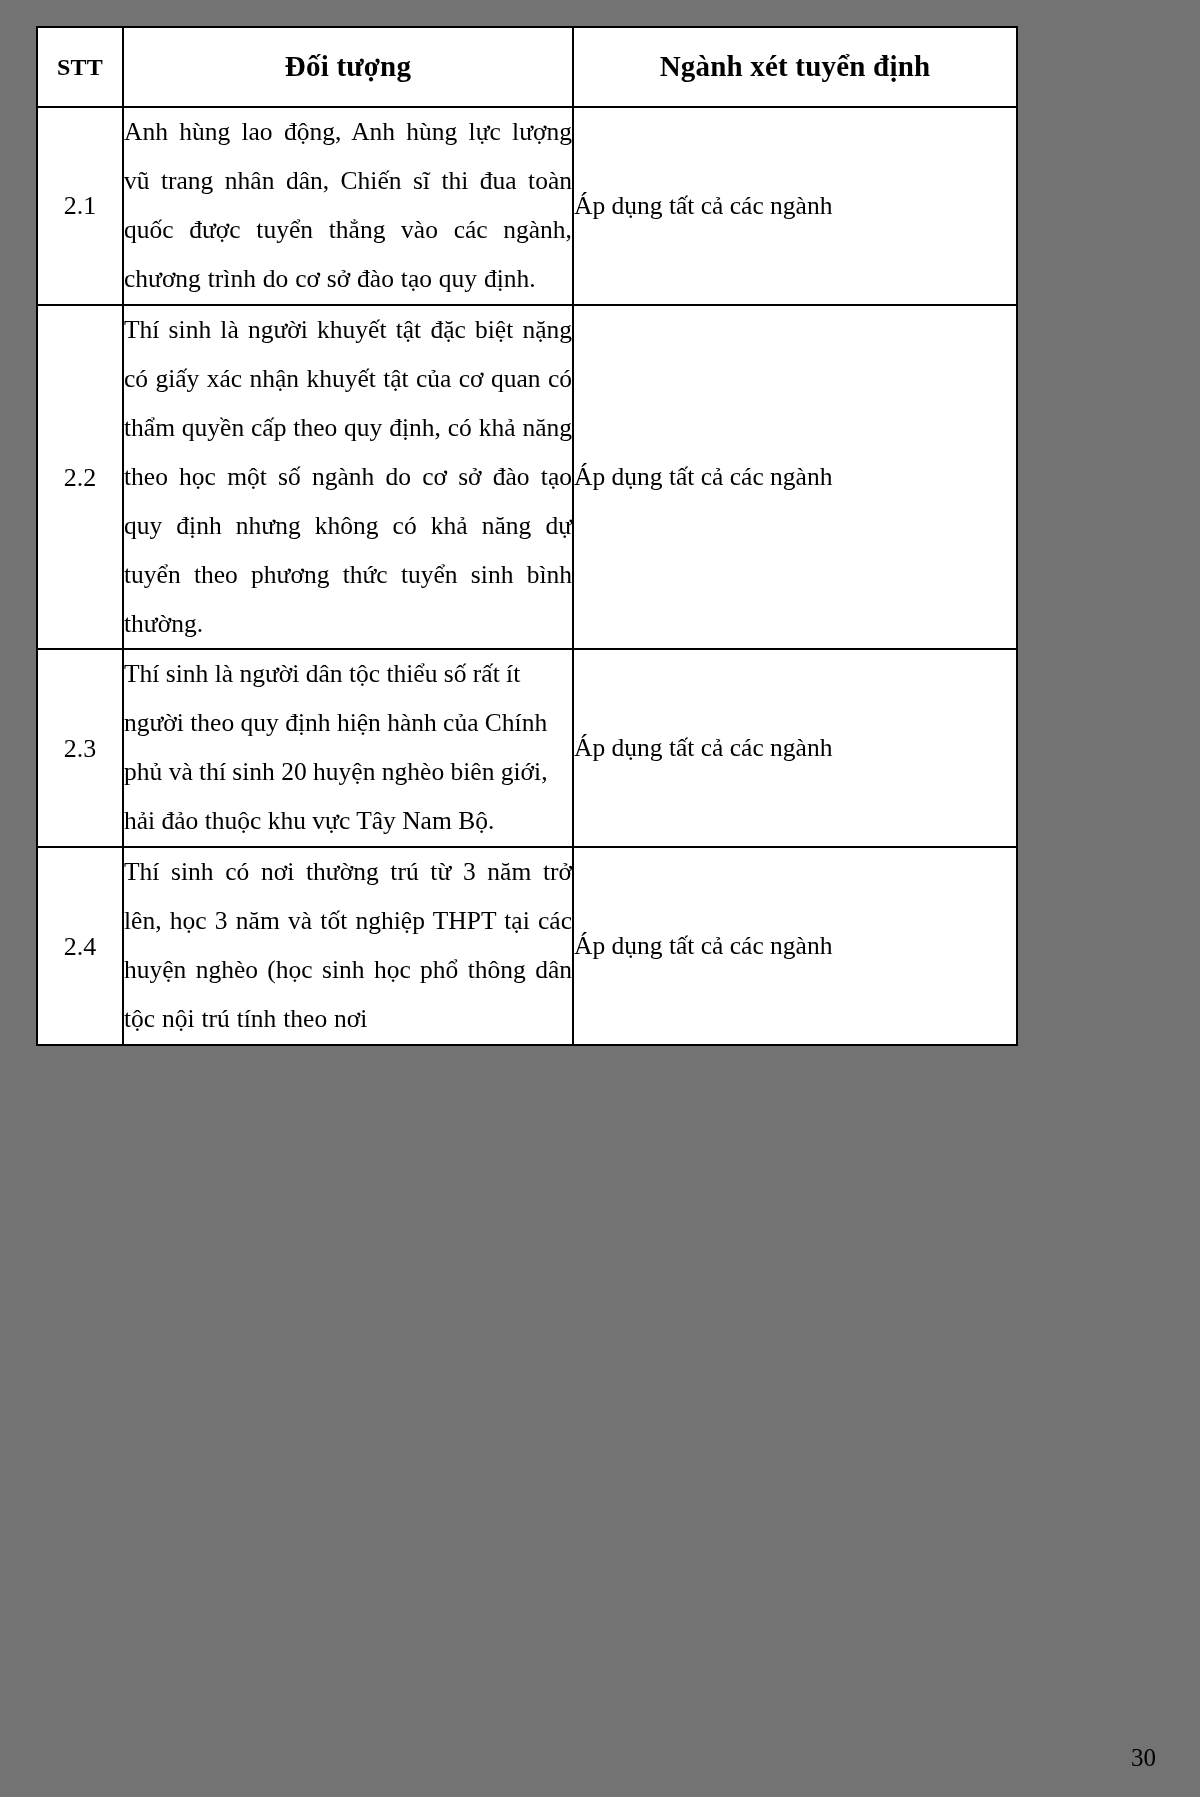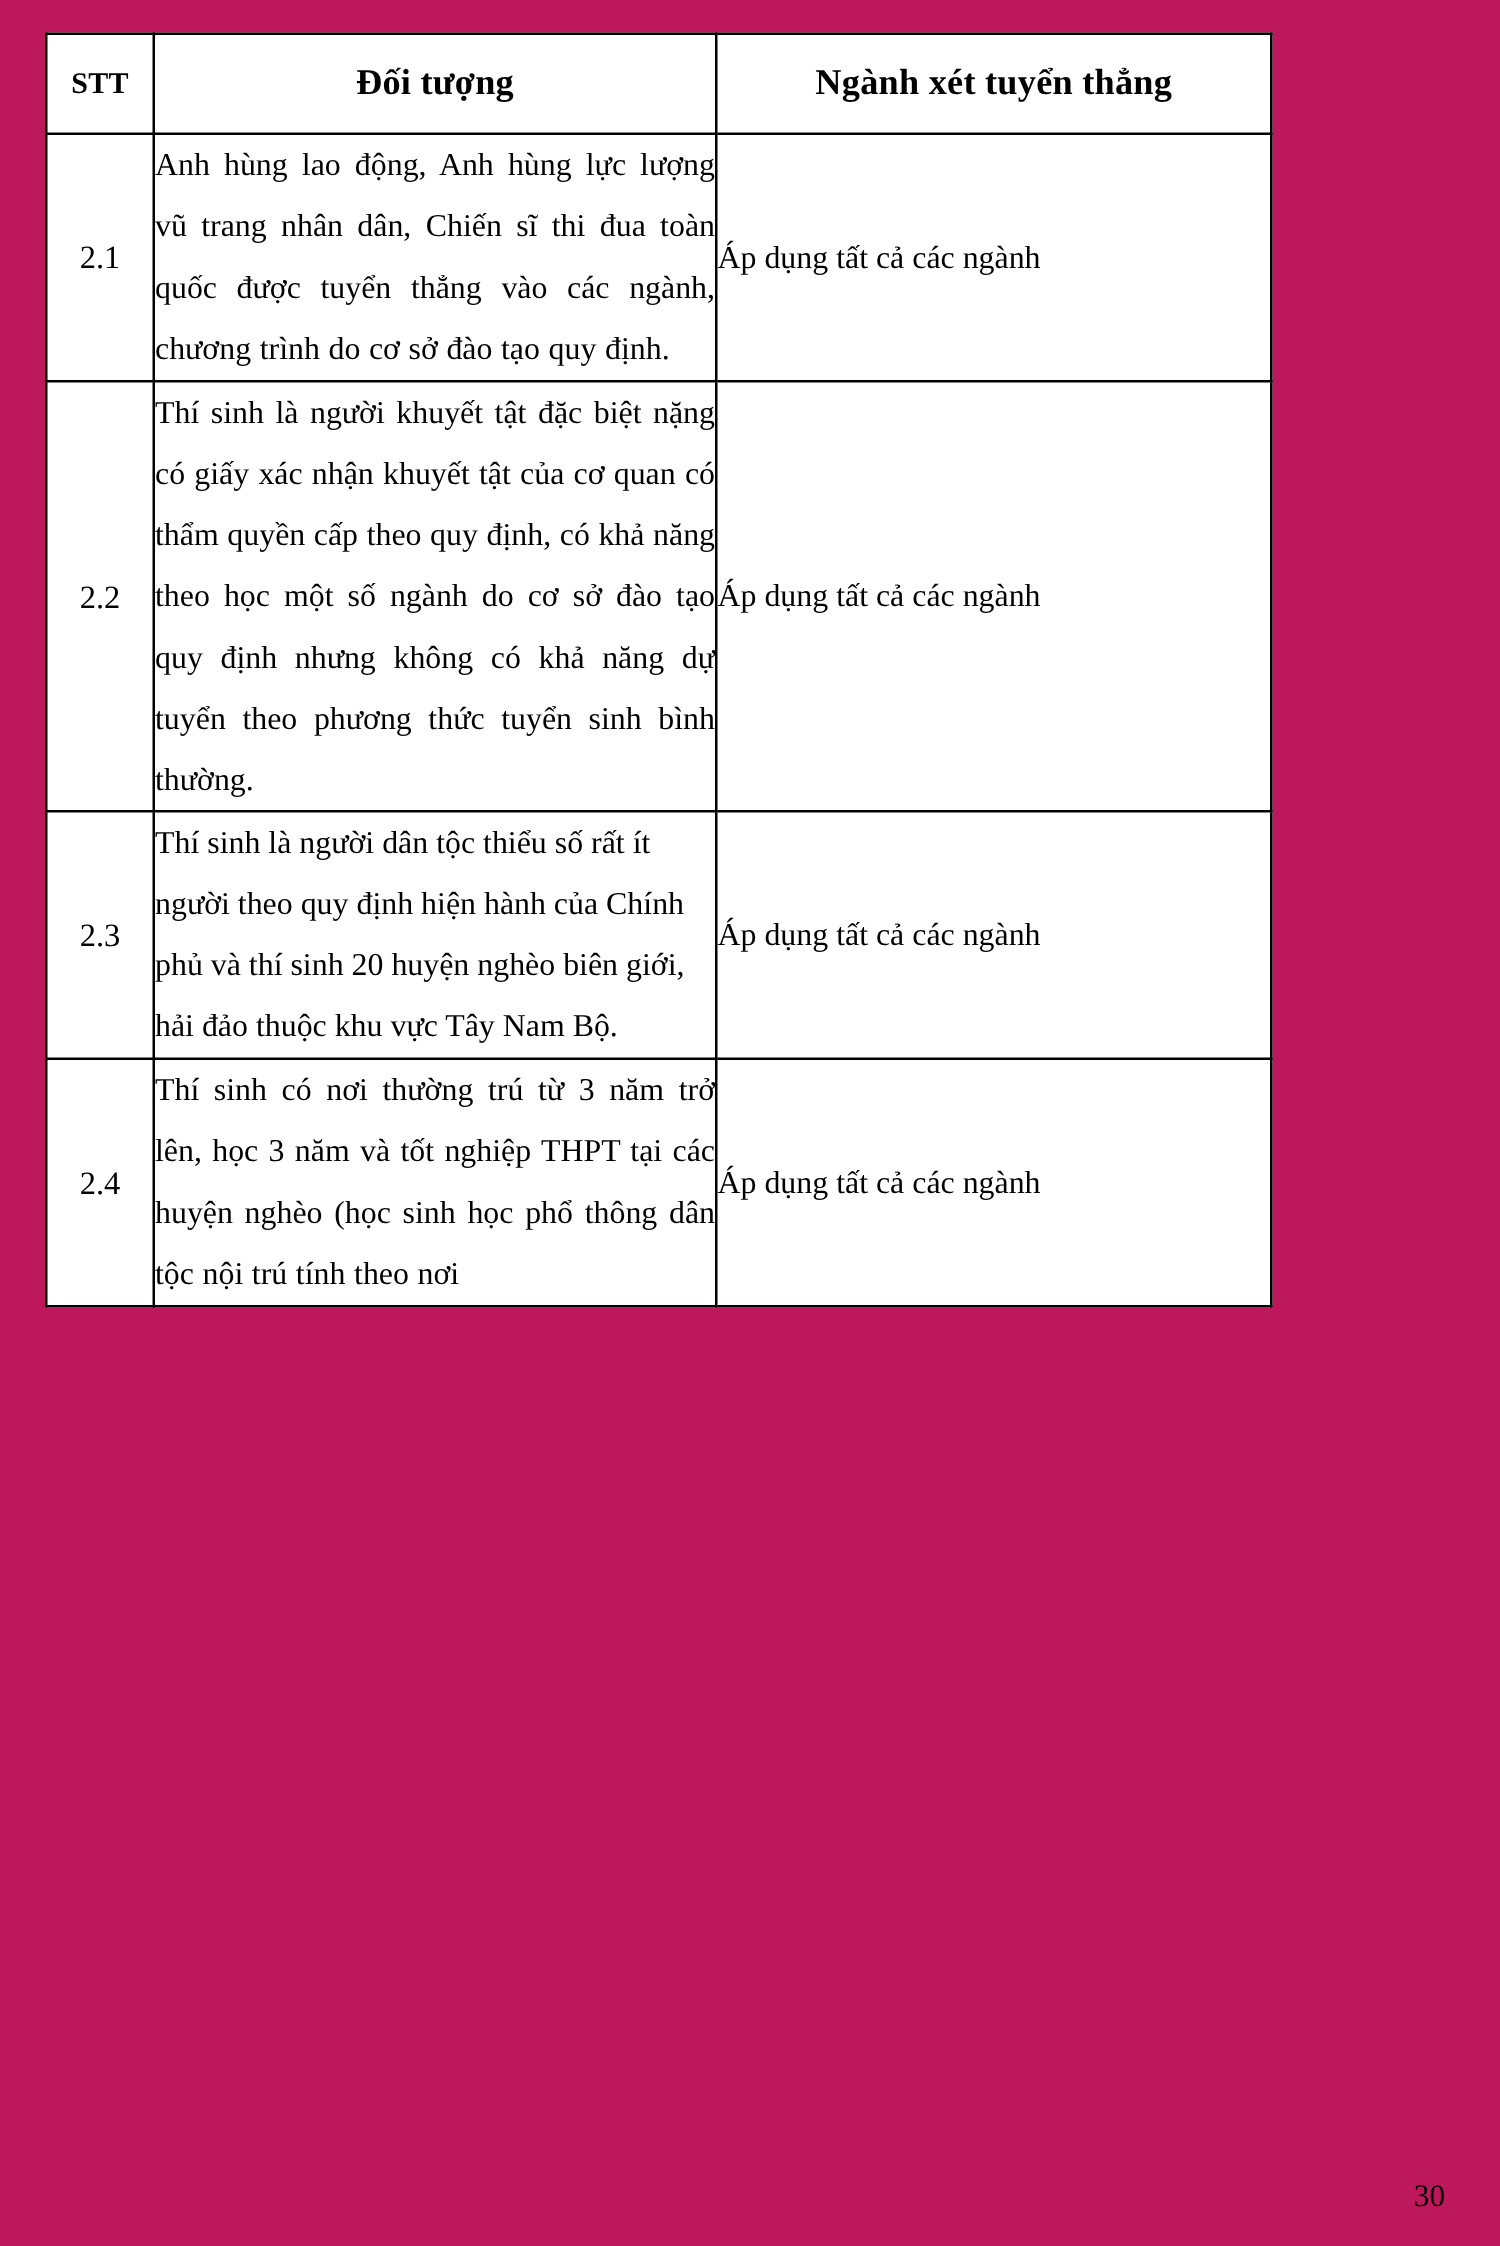--- a/index.html
+++ b/index.html
@@ -14,21 +14,21 @@
     font-family: "Liberation Serif", "DejaVu Serif", serif;
     color: #000000;
     position: relative;
     overflow: hidden;
   }
 
   .page {
     position: relative;
     width: 1200px;
     height: 1797px;
-    background: #be185d;
+    background: #737373;
     box-sizing: border-box;
   }
 
   .table-wrap {
     position: absolute;
     left: 36px;
     top: 26px;
     width: 980px;
   }
 
@@ -110,21 +110,21 @@
     <table class="doc-table">
       <colgroup>
         <col class="c-stt">
         <col class="c-obj">
         <col class="c-maj">
       </colgroup>
       <thead>
         <tr>
           <th class="hdr-cell stt">STT</th>
           <th class="hdr-cell">Đối tượng</th>
-          <th class="hdr-cell">Ngành xét tuyển thẳng</th>
+          <th class="hdr-cell">Ngành xét tuyển định</th>
         </tr>
       </thead>
       <tbody>
 
 
         <tr>
           <td class="cell-stt">2.1</td>
           <td class="cell-obj">Anh hùng lao động, Anh hùng lực lượng vũ trang nhân dân, Chiến sĩ thi đua toàn quốc được tuyển thẳng vào các ngành, chương trình do cơ sở đào tạo quy định.</td>
           <td class="cell-maj">Áp dụng tất cả các ngành</td>
         </tr>

